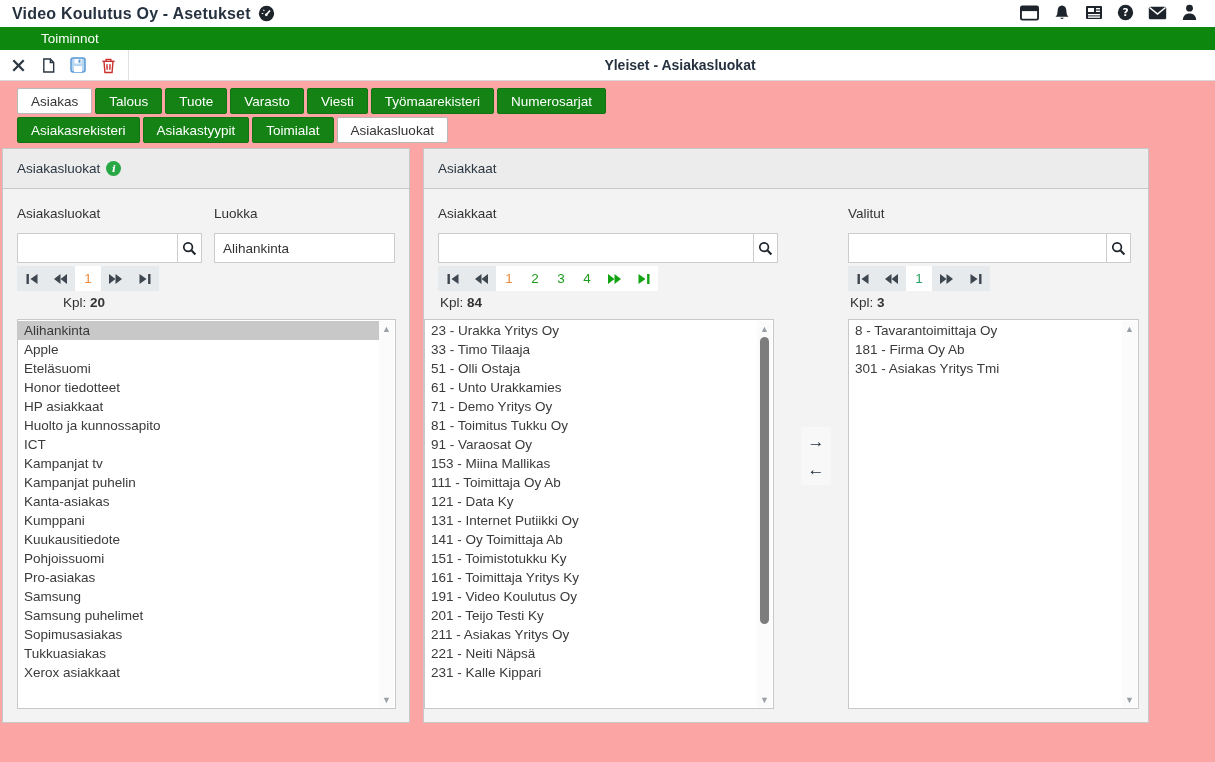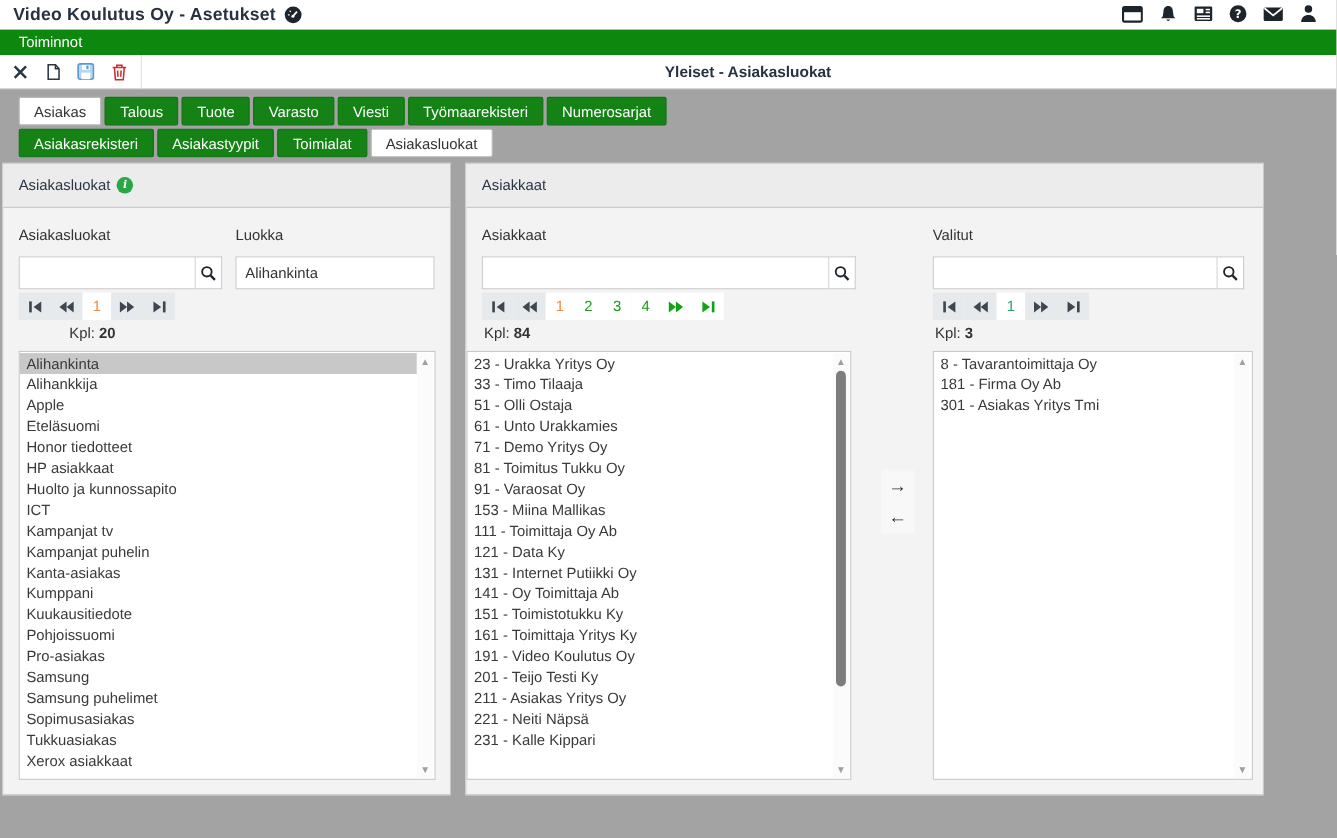--- a/index.html
+++ b/index.html
@@ -1,30 +1,30 @@
 <!DOCTYPE html>
 <html><head>
 <meta charset="utf-8">
 <style>
   * { margin:0; padding:0; box-sizing:border-box; }
   html,body { width:1215px; height:762px; overflow:hidden; background:#fff;
     font-family:"Liberation Sans","DejaVu Sans",sans-serif; }
-  .app { position:relative; width:1215px; height:762px; background:#a3a3a3; }
+  .app { position:relative; width:1215px; height:762px; background:#fca5a5; }
 
   
   .titlebar { position:absolute; left:0; top:0; width:1215px; height:27px; background:#fff;
     display:flex; align-items:center; }
   .win-title { margin-left:12px; font-size:16px; font-weight:700; color:#273240; letter-spacing:.2px;}
   .gauge { margin-left:7px; display:inline-flex; }
   .tb-icons { position:absolute; right:16px; top:3px; display:flex; gap:13px; align-items:center; }
   .tb-ic { width:19px; height:19px; display:inline-flex; align-items:center; justify-content:center; color:#1d242b; cursor:pointer;}
 
   
   .menubar { position:absolute; left:0; top:27px; width:1215px; height:23px; background:#0e870e;
-    display:flex; align-items:center; }
+    display:flex; align-items:center;padding-left:24px; }
   .menubar span { color:#fff; font-size:13.5px; margin-left:17px; }
 
   
   .toolbar { position:absolute; left:0; top:50px; width:1215px; height:31px; background:#fff;
     border-bottom:1px solid #d8d8d8; display:flex; align-items:center; }
   .tool-btn { width:28px; height:26px; display:inline-flex; align-items:center; justify-content:center; cursor:pointer; margin-left:2px;}
   .tool-btn:first-child{ margin-left:4px; }
   .tool-sep { width:1px; height:31px; background:#e2e2e2; margin-left:6px; }
   .tb-title { position:absolute; left:680px; transform:translateX(-50%); font-size:14px; font-weight:700; color:#273240; white-space:nowrap;}
 
@@ -245,21 +245,20 @@
       </span>
     </div>
 
     <span class="kpl" style="left:16px; top:146px;margin-left:44px;">
       <span>Kpl:</span> <b>20</b>
     </span>
 
     <div class="listbox" style="left:14px; top:170px; width:379px; height:390px;">
       <div class="list-items">
           <div class="selected">Alihankinta</div>
-          <div>Alihankkija</div>
           <div>Apple</div>
           <div>Eteläsuomi</div>
           <div>Honor tiedotteet</div>
           <div>HP asiakkaat</div>
           <div>Huolto ja kunnossapito</div>
           <div>ICT</div>
           <div>Kampanjat tv</div>
           <div>Kampanjat puhelin</div>
           <div>Kanta-asiakas</div>
           <div>Kumppani</div>

